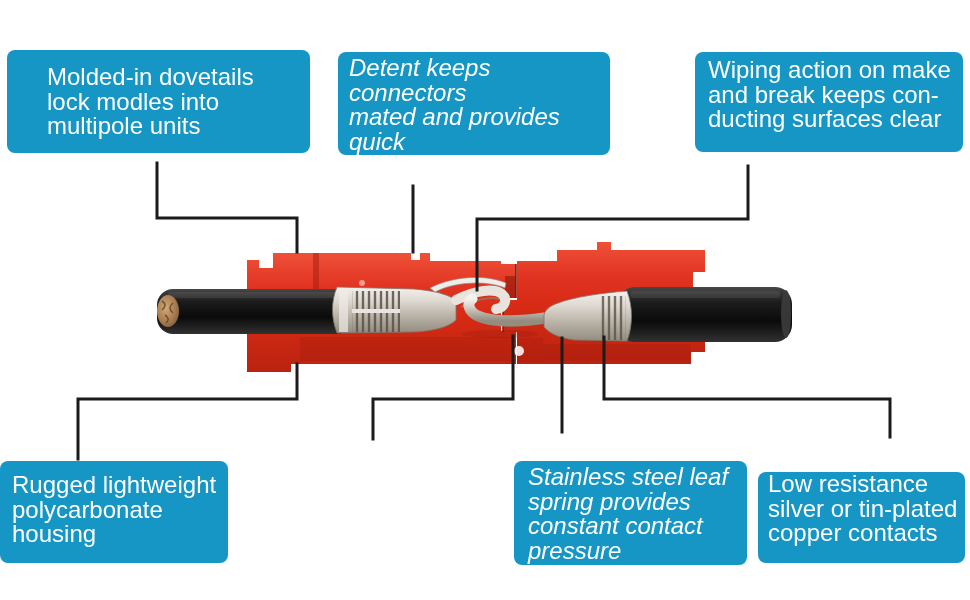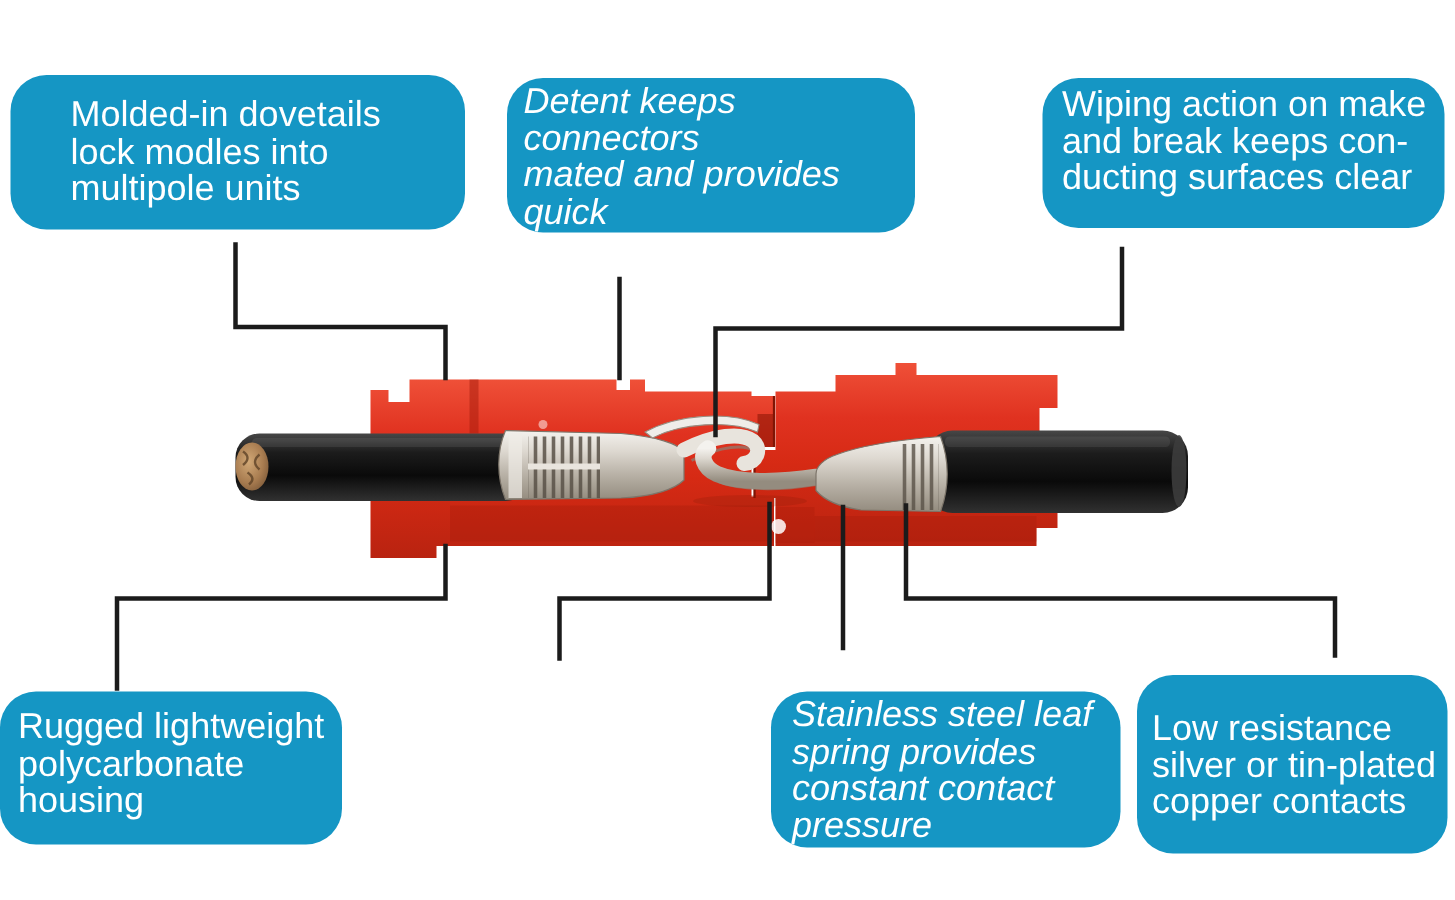--- a/index.html
+++ b/index.html
@@ -2,21 +2,21 @@
 <html><head>
 <meta charset="utf-8">
 <style>
   html,body{margin:0;padding:0;background:#fff;}
   .stage{
     position:relative;width:970px;height:600px;background:#ffffff;overflow:hidden;
     font-family:"Liberation Sans", sans-serif;
   }
   .callout{
     position:absolute;box-sizing:border-box;
-    background:#1596c4;color:#ffffff;border-radius:24px;
+    background:#1596c4;color:#ffffff;border-radius:8px;
     font-size:24px;line-height:24.5px;letter-spacing:0;
     white-space:pre-line;overflow:hidden;
   }
   .fig{position:absolute;left:0;top:0;width:970px;height:600px;}
 </style>
 </head>
 <body>
 
 <div class="stage">
 
@@ -129,17 +129,17 @@
   <div class="callout" style="left:0;top:461px;width:228px;height:102px;padding:12px 8px 0 12px;">Rugged lightweight
 polycarbonate
 housing</div>
 
 
   <div class="callout" style="left:514px;top:461px;width:233px;height:104px;padding:4px 8px 0 14px;font-style:italic;">Stainless steel leaf
 spring provides
 constant contact
 pressure</div>
 
-  <div class="callout" style="left:758px;top:450px;width:207px;height:119px;padding:24px 6px 0 10px;">Low resistance
+  <div class="callout" style="left:758px;top:472px;width:207px;height:91px;padding:0 6px 0 10px;">Low resistance
 silver or tin-plated
 copper contacts</div>
 
 </div>
 
 </body></html>

